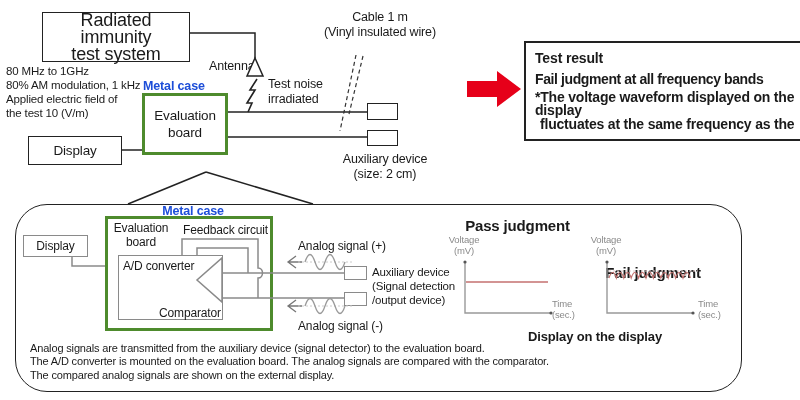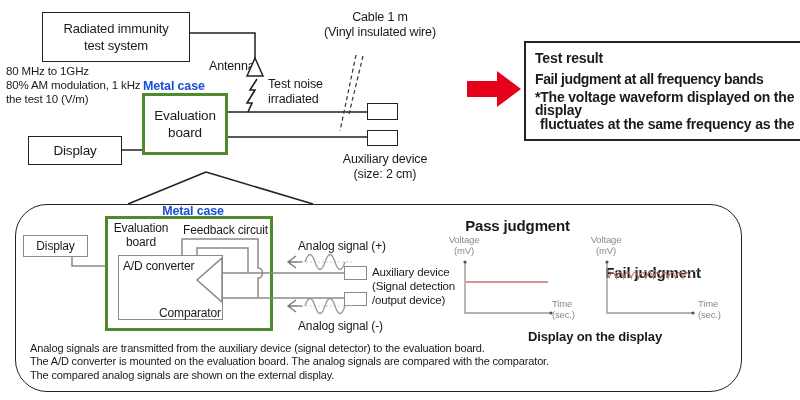--- a/index.html
+++ b/index.html
@@ -28,28 +28,29 @@
   .res-note.ind{padding-left:5px;}
   .g-title{font-size:15px;font-weight:bold;}
   .caption{font-size:13px;font-weight:600;}
   .pm{font-size:10px;color:#333;line-height:10px;}
 </style>
 </head>
 <body>
 
 <div class="canvas">
 
-  <div class="abs box ctr z1" style="left:42px;top:12px;width:148px;height:50px;font-size:13px;line-height:17px;">
+  <div class="abs box ctr z1" style="left:42px;top:12px;width:148px;height:50px;font-size:18px;line-height:17px;">
     <span class="pre">Radiated immunity
 test system</span>
   </div>
 
   <div class="abs small z1" style="left:6px;top:64px;">
     <div>80 MHz to 1GHz</div>
     <div>80% AM modulation, 1 kHz</div>
+    <div>Applied electric field of</div>
     <div>the test 10 (V/m)</div>
   </div>
 
   <div class="abs lbl z1" style="left:209px;top:59px;">Antenna</div>
 
   <div class="abs lbl pre z1" style="left:268px;top:77px;">Test noise
 irradiated</div>
 
   <div class="abs green z1" style="left:143px;top:79px;font-size:12.5px;">Metal case</div>
 

